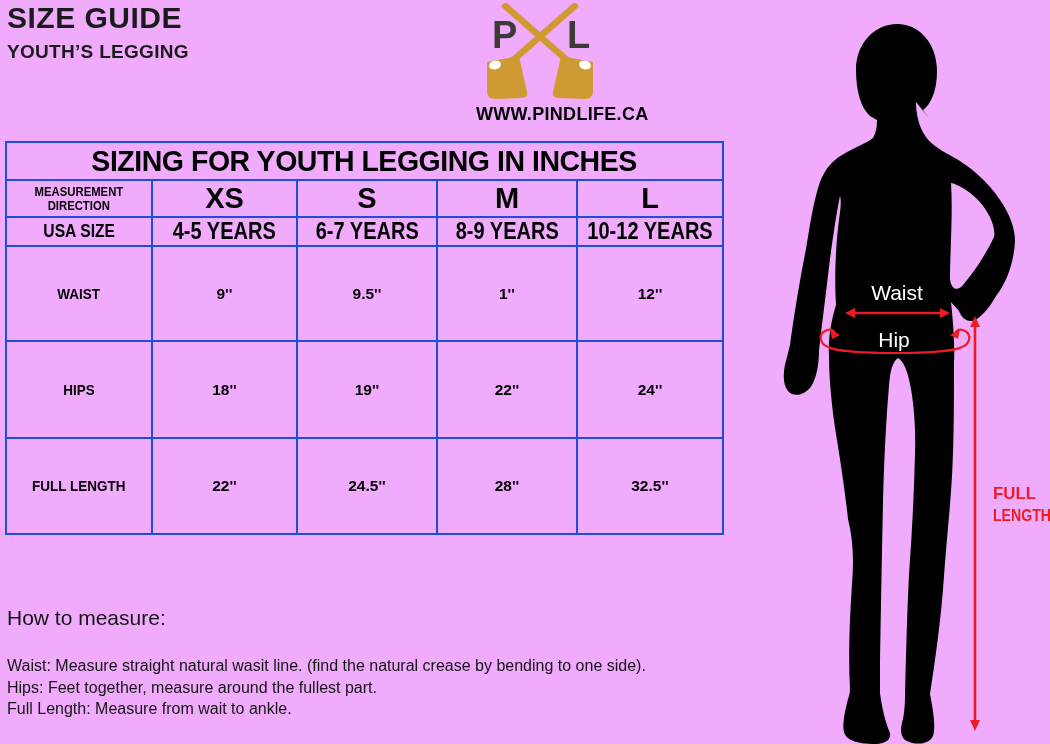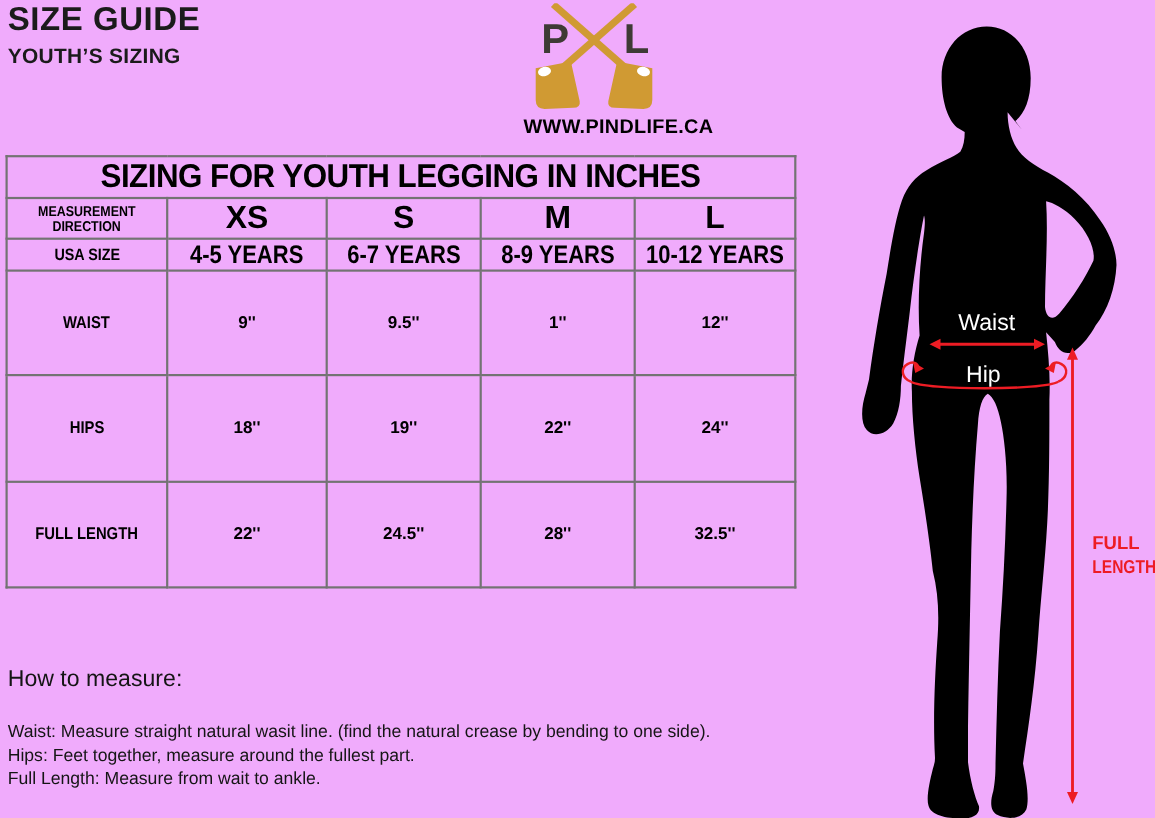--- a/index.html
+++ b/index.html
@@ -10,50 +10,50 @@
   
   #page-title{left:7px;top:1px;font-size:30px;font-weight:600;letter-spacing:.5px;color:#1b1b1b;}
   #page-subtitle{left:7px;top:41px;font-size:19px;font-weight:600;letter-spacing:.3px;color:#1b1b1b;}
 
   
   #logo-wrap{left:476px;top:3px;width:128px;text-align:center;}
   #logo-website{font-size:18px;font-weight:700;letter-spacing:.3px;margin-top:0;color:#000;}
 
   
   #size-table{position:absolute;left:5px;top:141px;border-collapse:collapse;table-layout:fixed;}
-  #size-table td{border:2px solid #737373;text-align:center;vertical-align:middle;padding:0;
+  #size-table td{border:2px solid #1d4ed8;text-align:center;vertical-align:middle;padding:0;
                  font-weight:700;color:#000;overflow:hidden;}
   .cond{display:inline-block;transform:scaleX(.87);white-space:nowrap;}
   .cond95{display:inline-block;transform:scaleX(.95);white-space:nowrap;letter-spacing:-.5px;}
   td.title-cell{height:36px;font-size:30px;}
   tr.head-row td{height:35px;}
   td.meas-dir{font-size:13px;line-height:14px;margin-left:28px;}
   td.size-cell{font-size:29px;}
   tr.usa-row td{height:27px;}
-  td.usa-label{font-size:15px;}
+  td.usa-label{font-size:18px;}
   td.usa-val{font-size:23px;}
   tr.meas-row td{font-size:15.5px;}
   tr.meas-row.r1 td{height:93px;}
   tr.meas-row.r2 td{height:95px;}
   tr.meas-row.r3 td{height:94px;}
 
   
   #howto-heading{left:7px;top:606px;font-size:21px;color:#151515;}
   #instructions{left:7px;top:655px;font-size:16px;line-height:21.5px;color:#151515;}
 
   
   #figure-svg{left:770px;top:0;}
 </style>
 </head>
 <body>
 
 <div id="canvas">
 
   <div class="abs" id="page-title">SIZE GUIDE</div>
-  <div class="abs" id="page-subtitle">YOUTH’S SIZING</div>
+  <div class="abs" id="page-subtitle">YOUTH’S LEGGING</div>
 
   <div class="abs" id="logo-wrap">
     <svg width="122" height="97" viewBox="0 0 122 97">
       <line x1="24" y1="1" x2="90" y2="59" stroke="#d09a33" stroke-width="6.5"></line>
       <line x1="98" y1="1" x2="32" y2="59" stroke="#d09a33" stroke-width="6.5"></line>
       <path d="M 8,59 L 40,53 L 48,89 Q 49,95 42,95 L 16,96 Q 8,96 8,88 Z" fill="#d09a33"></path>
       <path d="M 114,59 L 82,53 L 74,89 Q 73,95 80,95 L 106,96 Q 114,96 114,88 Z" fill="#d09a33"></path>
       <ellipse cx="16" cy="62" rx="6" ry="4.3" transform="rotate(-14 16 62)" fill="#ffffff"></ellipse>
       <ellipse cx="106" cy="62" rx="6" ry="4.3" transform="rotate(14 106 62)" fill="#ffffff"></ellipse>
       <text x="13" y="45" font-size="38" font-weight="700" fill="#3e3a35" font-family="Liberation Sans, sans-serif">P</text>

